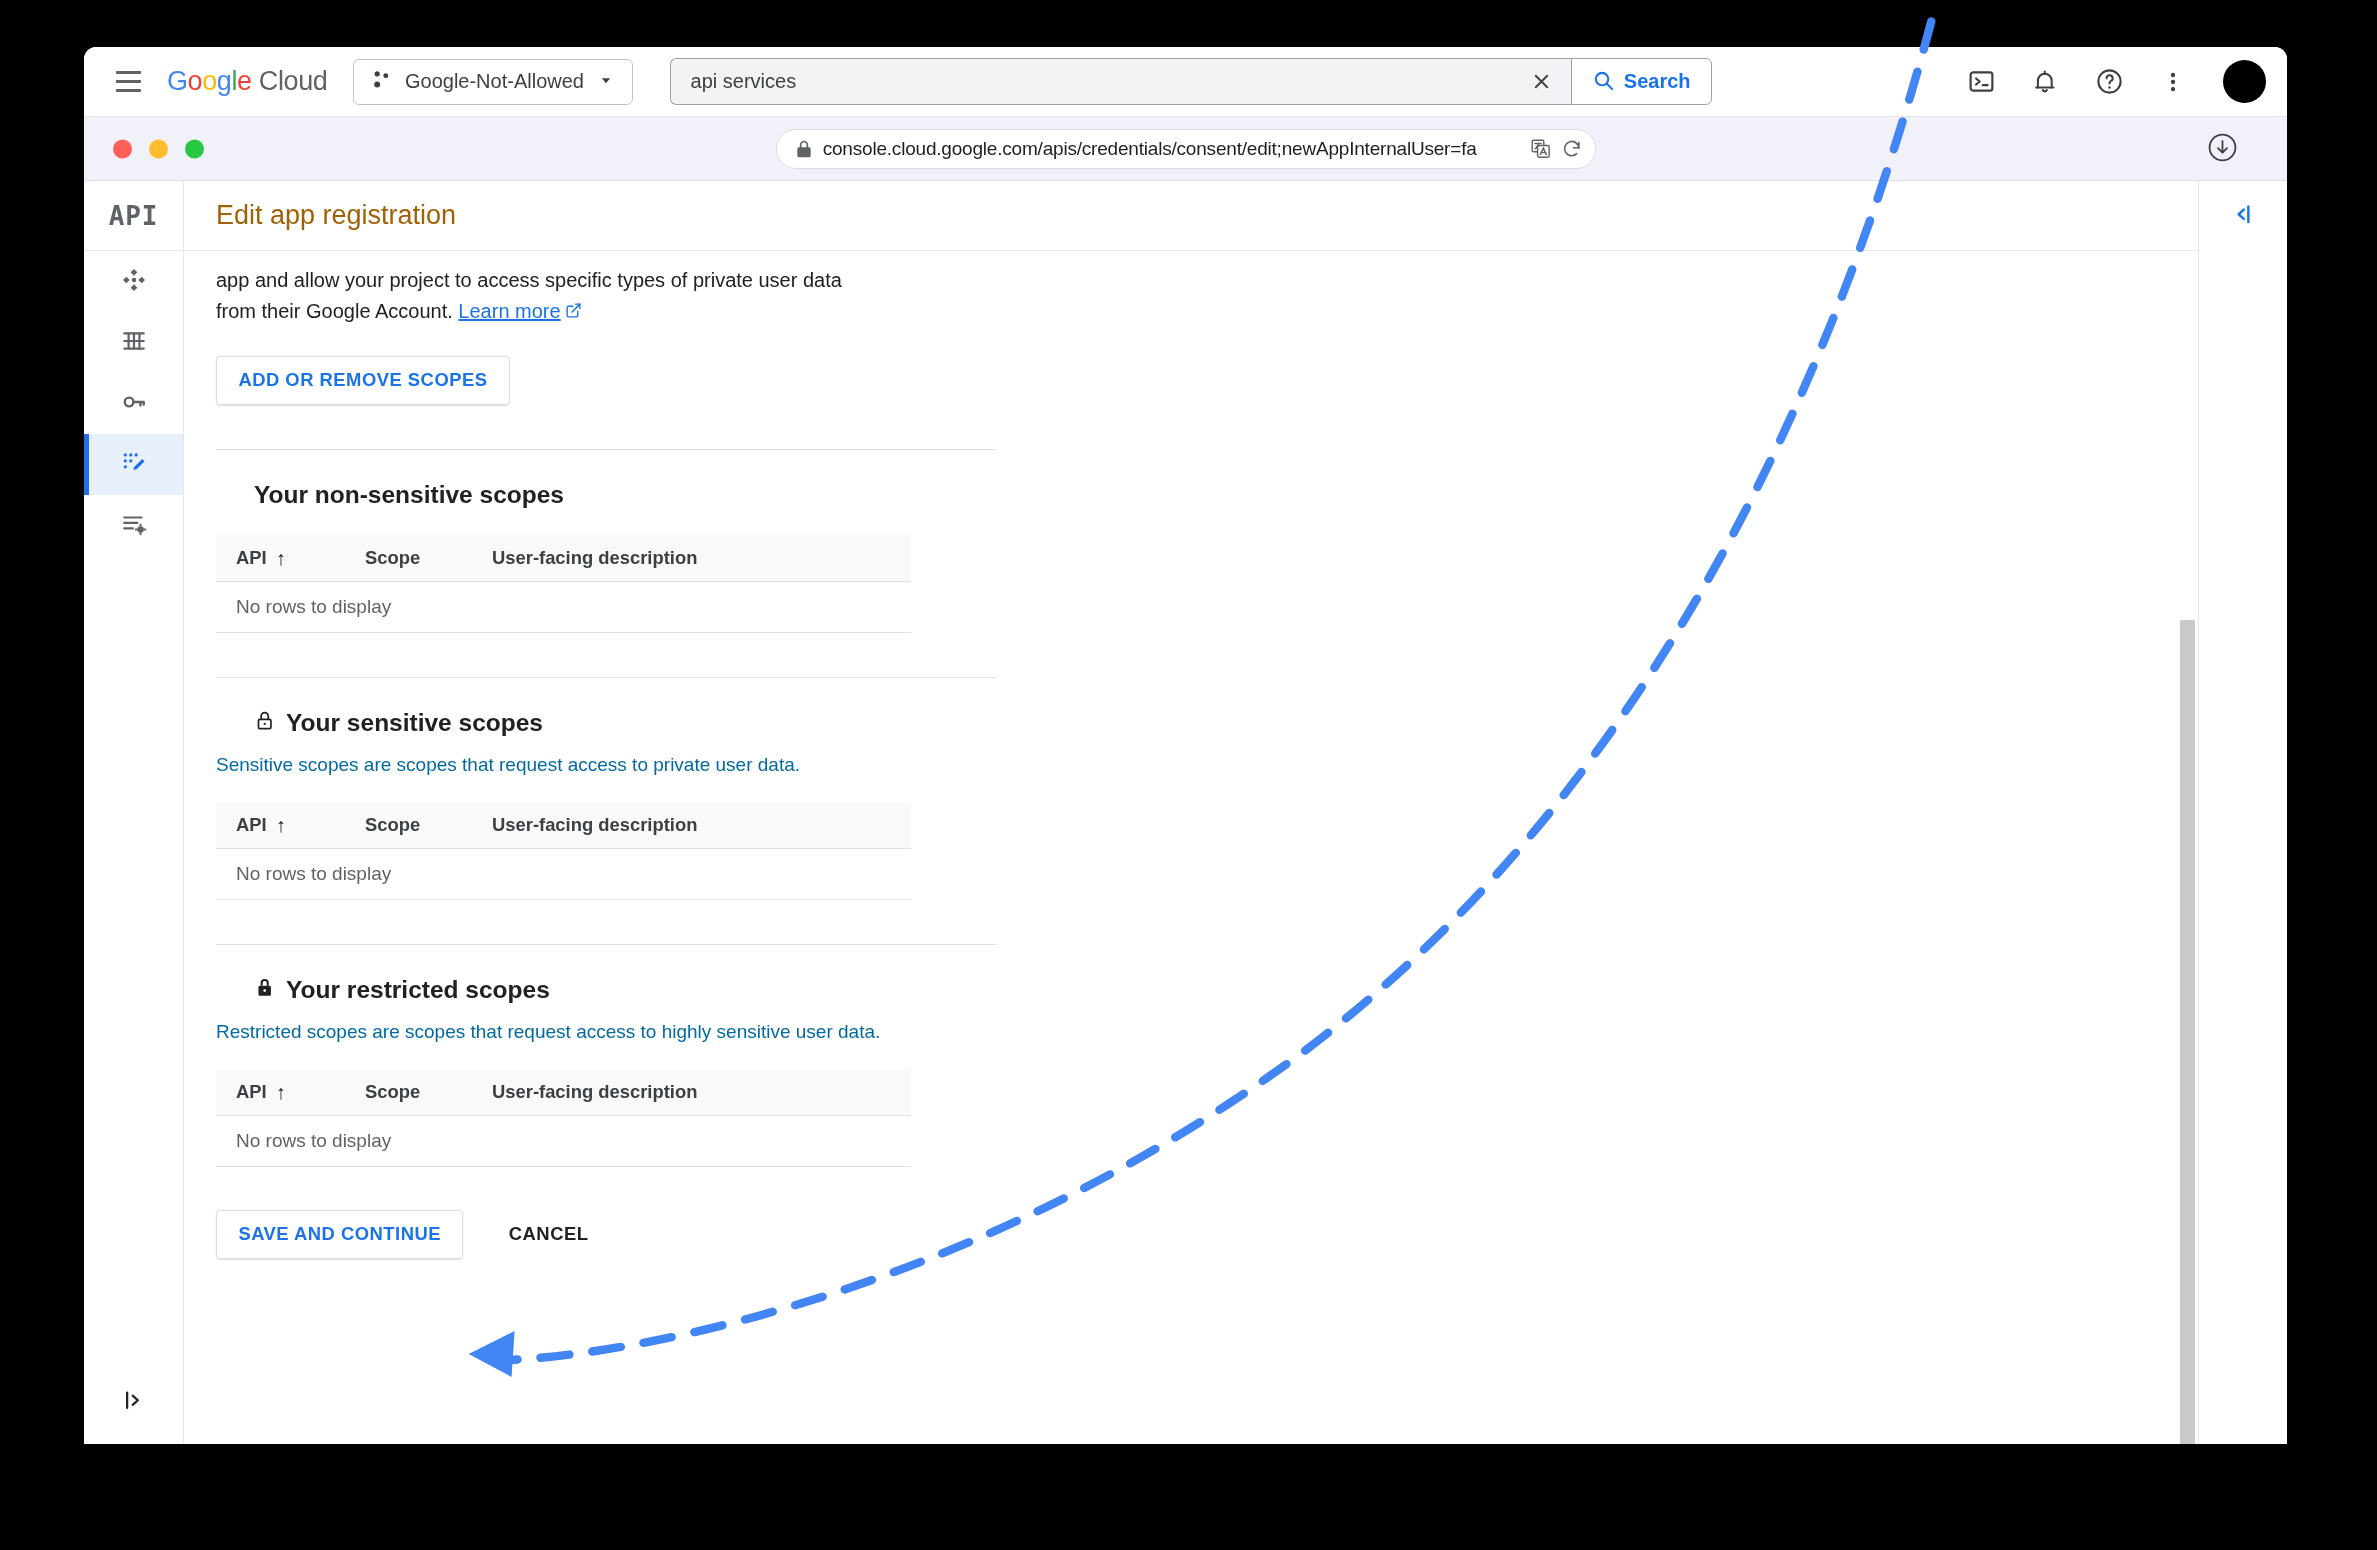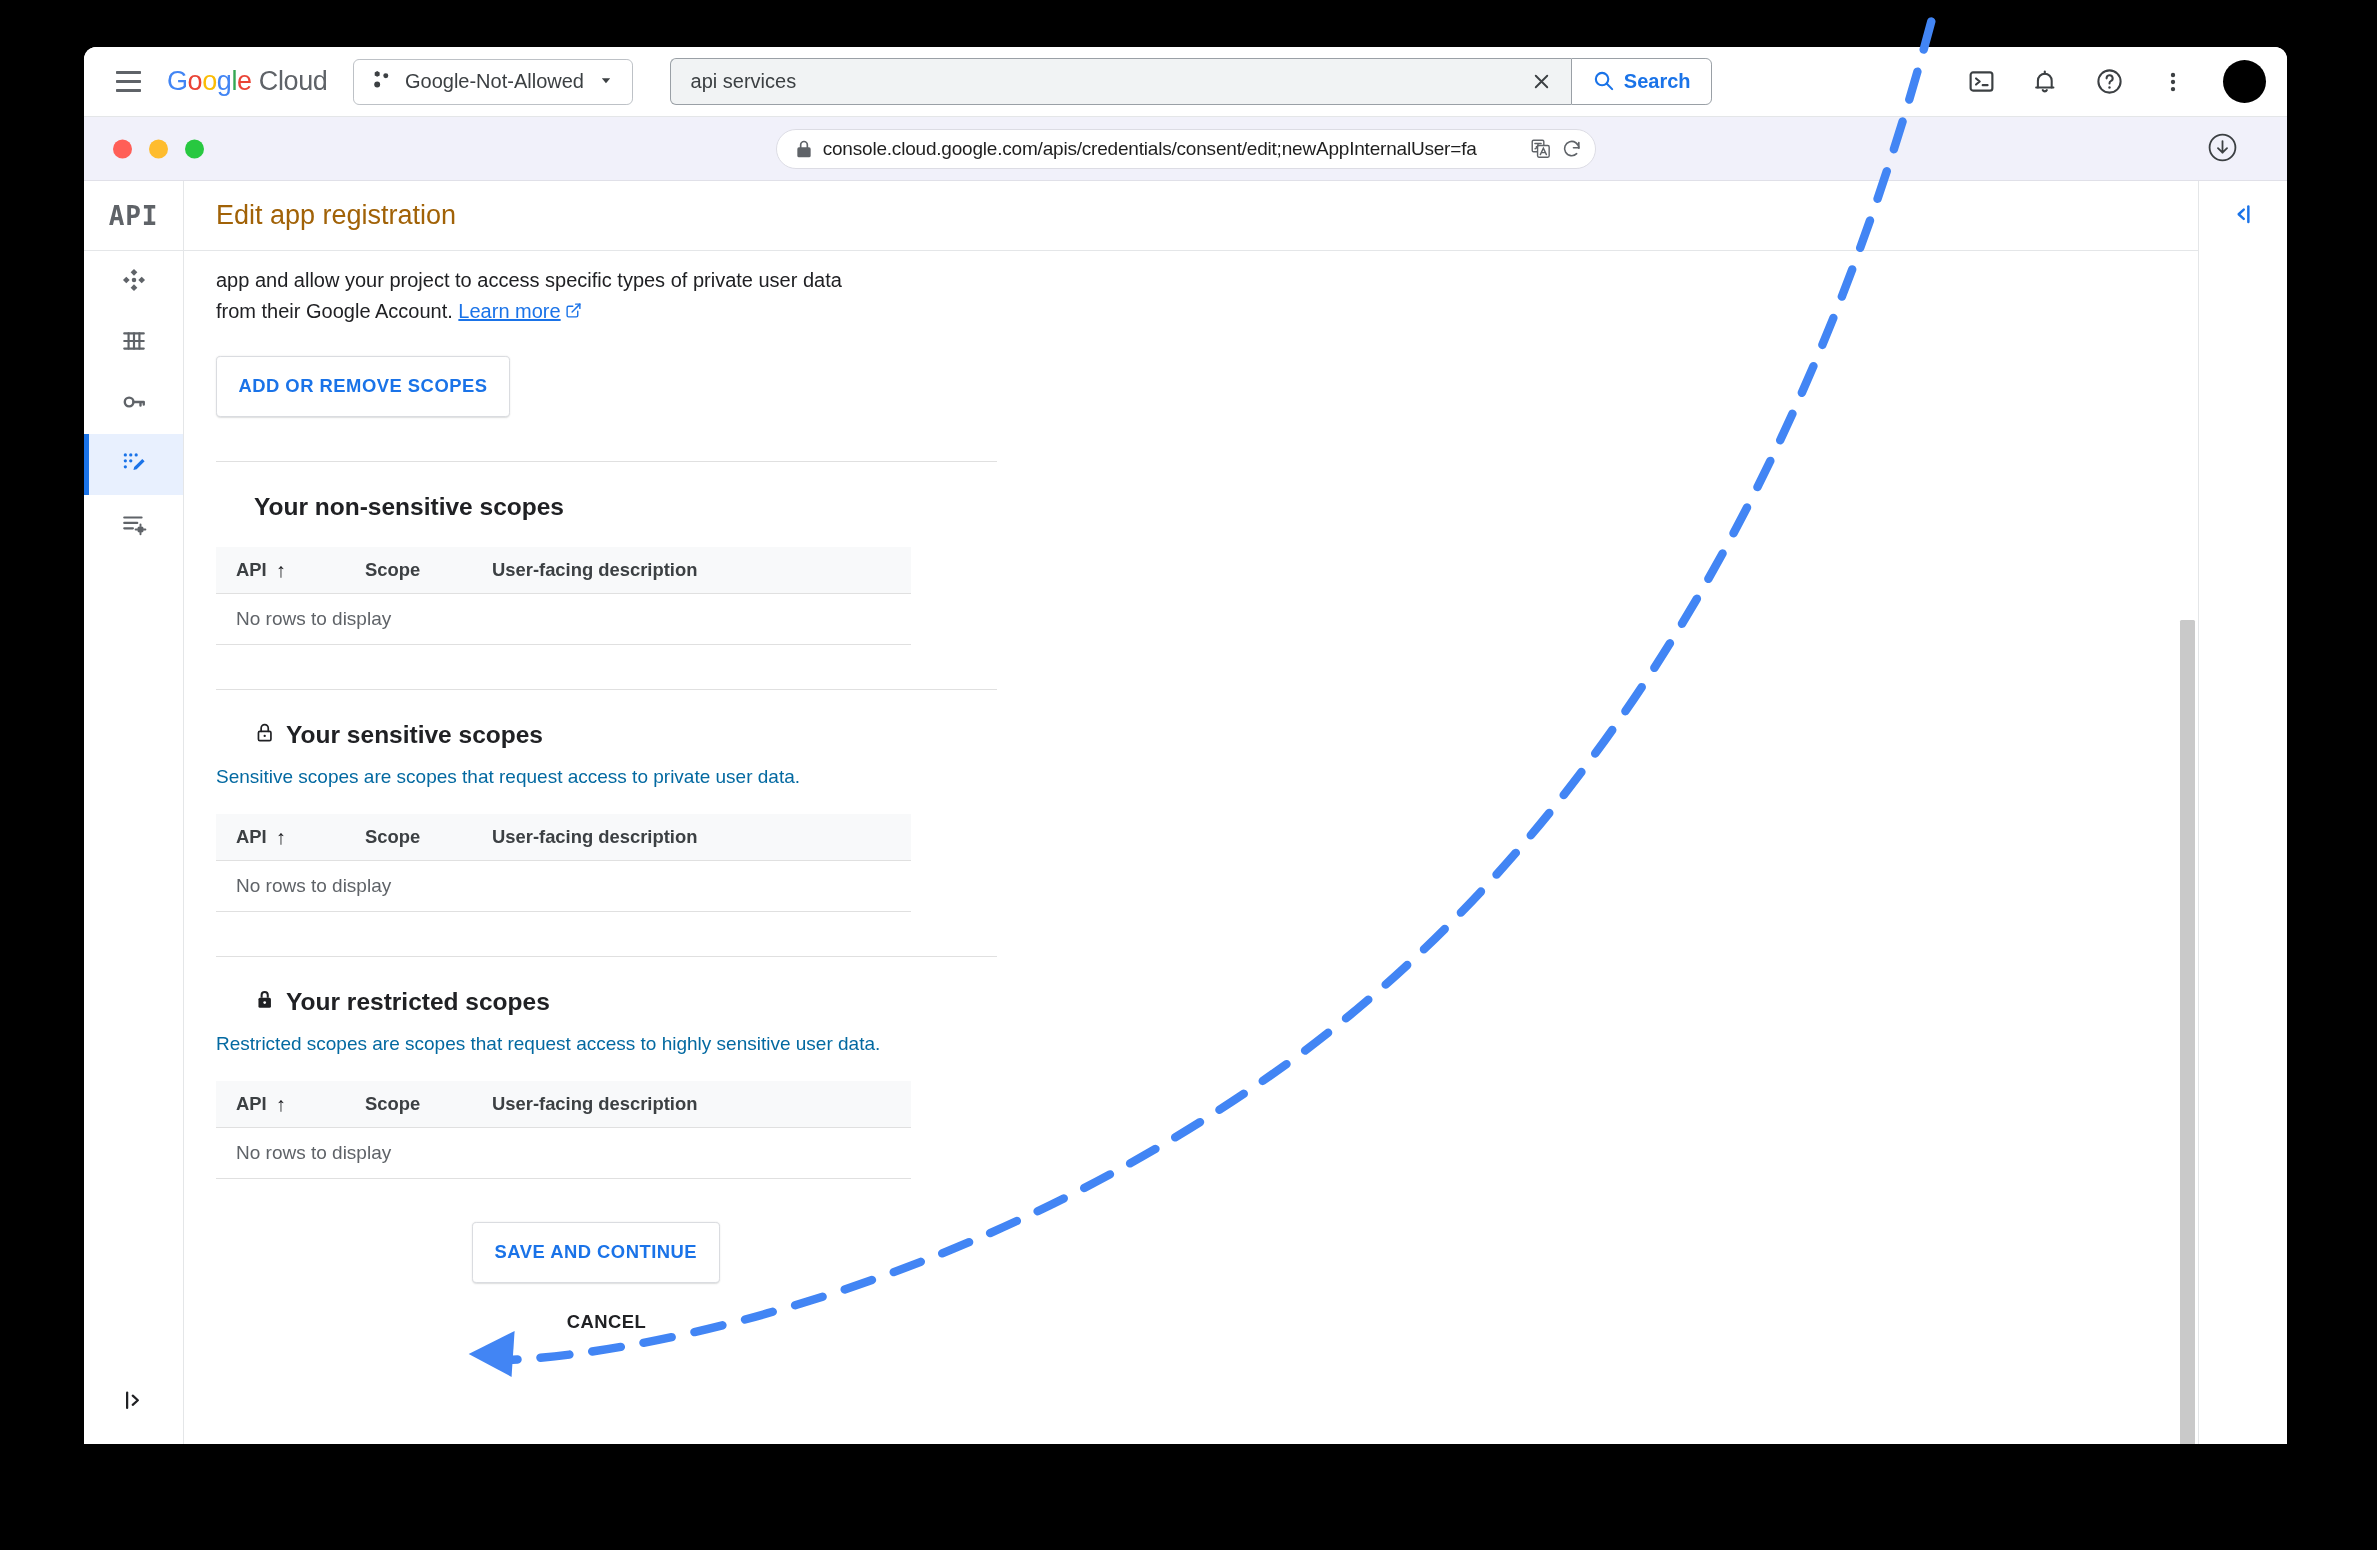--- a/index.html
+++ b/index.html
@@ -233,21 +233,21 @@
   .intro-text {
     font-size: 20px; color: #202124;
     line-height: 31px;
     max-width: 735px;
   }
   .learn-more { color: #1a73e8; text-decoration: underline; }
   .ext-link-icon { display: inline-block; vertical-align: -1.5px; margin-left: 4.6px; }
 
   .outlined-button {
     display: inline-flex; align-items: center; justify-content: center;
-    height: 61px; padding: 0 21.4px;
+    height: 49px; padding: 0 21.4px;
     border: 0.8px solid #dadce0;
     border-radius: 4.6px;
     background: #fff;
     color: #1a73e8;
     font-size: 18.4px; font-weight: bold;
     letter-spacing: 0.5px;
     cursor: pointer;
     box-shadow: 0 0.8px 1.5px rgba(60,64,67,0.18);
   }
   #add-remove-scopes-button { margin-top: 27.6px; }
@@ -285,21 +285,21 @@
   .scope-table-empty {
     height: 51px;
     display: flex; align-items: center;
     padding-left: 20px;
     font-size: 19px; color: #5f6368;
     border-bottom: 0.8px solid #e0e0e0;
   }
 
   #action-row {
     display: flex; align-items: center;
-    gap: 16px; margin-top: 43px; padding-bottom: 31px; flex-direction: column;
+    gap: 4px; margin-top: 43px; padding-bottom: 31px;
   }
   #save-and-continue-button { margin-right: 21.4px; }
   #cancel-button {
     height: 47px; padding: 0 20px;
     background: transparent; border: none;
     color: #202124; font-size: 18.4px; font-weight: bold;
     letter-spacing: 0.5px; cursor: pointer;
     display: inline-flex; align-items: center;
   }
 

